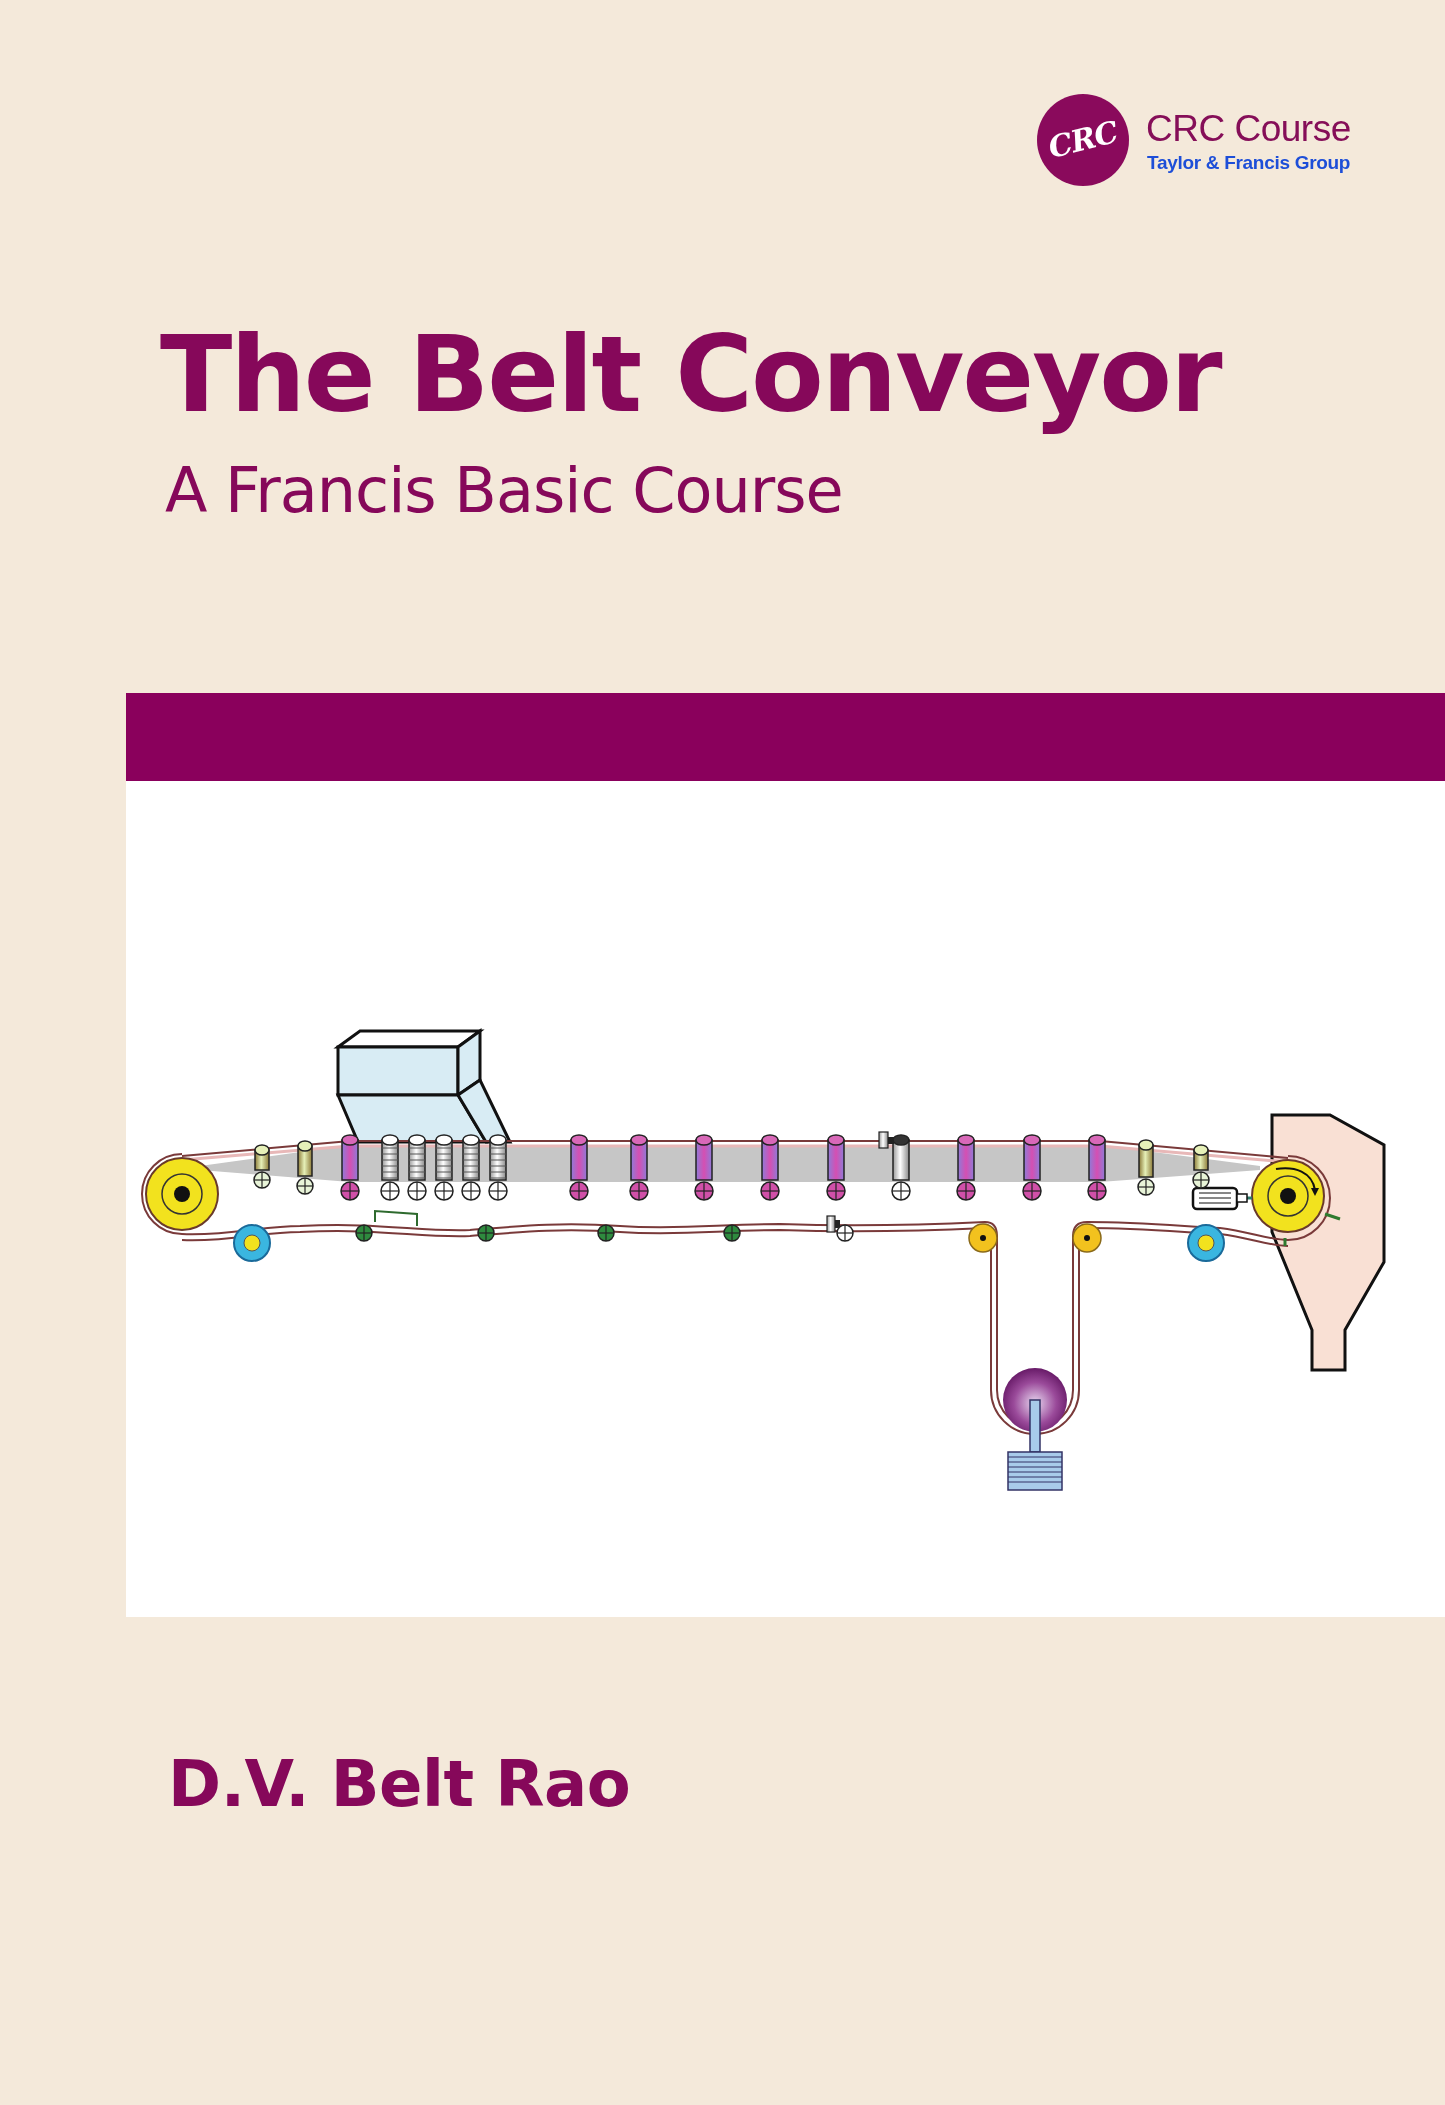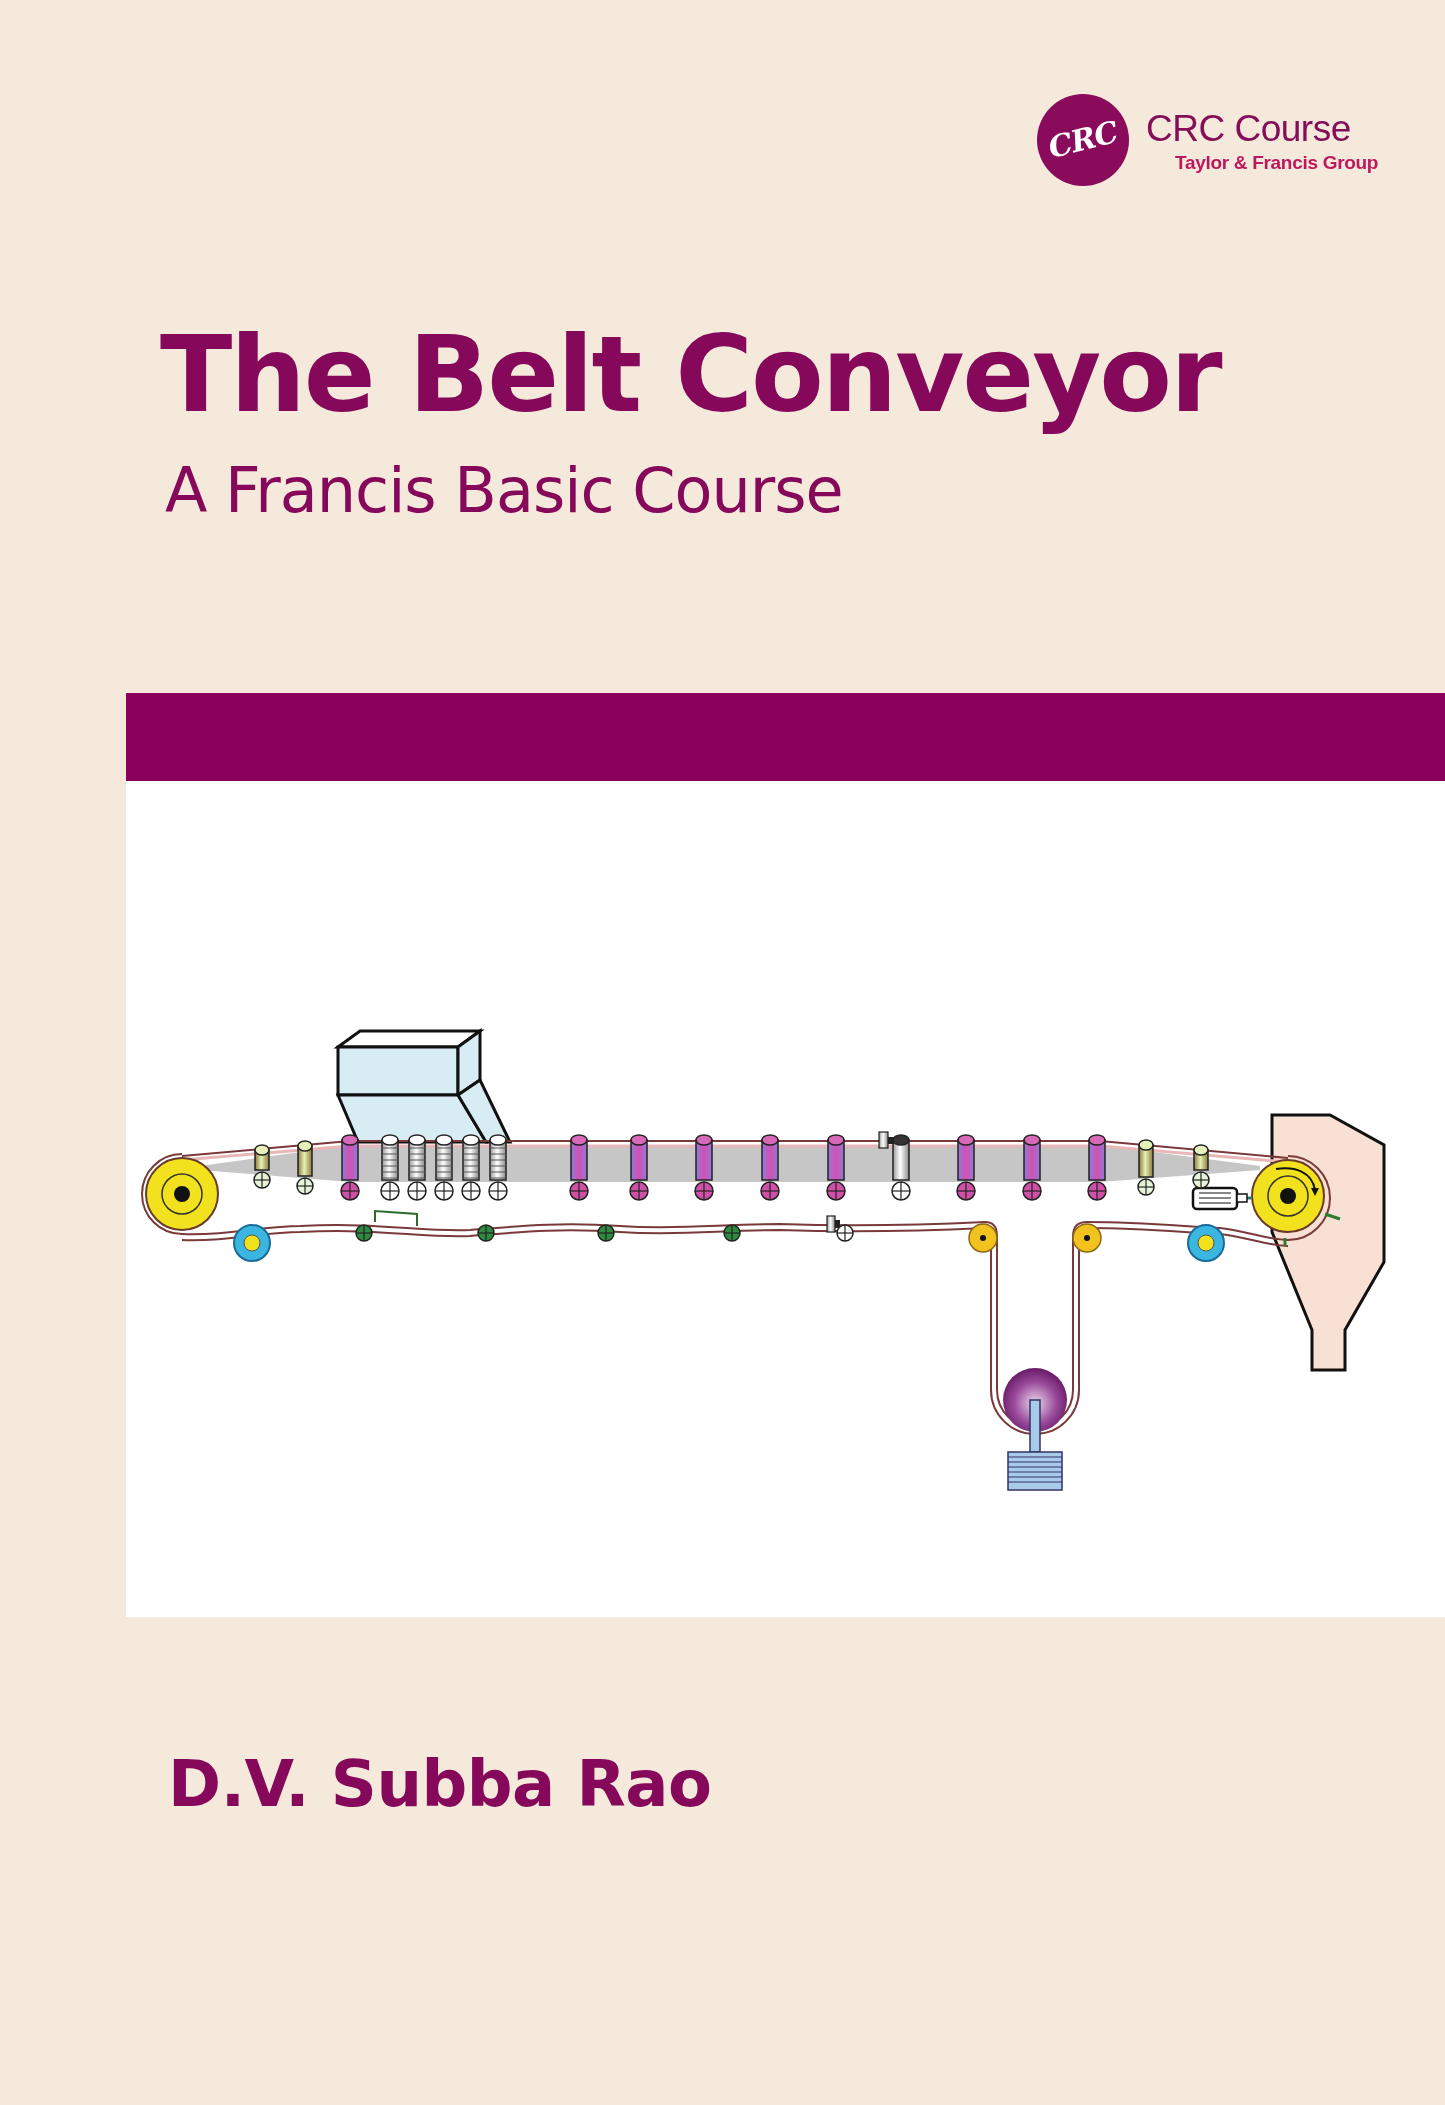--- a/index.html
+++ b/index.html
@@ -1,20 +1,20 @@
 <!DOCTYPE html>
 <html><head>
 <meta charset="utf-8">
 <style>
   html,body{margin:0;padding:0;}
   body{width:1445px;height:2105px;background:#F4E9DA;position:relative;overflow:hidden;font-family:"DejaVu Sans","Liberation Sans",sans-serif;}
   .logo{position:absolute;left:1037px;top:94px;width:92px;height:92px;border-radius:50%;background:#8A0A5C;}
   .logo-mark{position:absolute;left:0;top:0;width:92px;height:92px;line-height:92px;text-align:center;color:#fff;font-family:"DejaVu Serif","Liberation Serif",serif;font-style:italic;font-weight:bold;font-size:30px;transform:rotate(-14deg);letter-spacing:-1px;}
   .pub-name{position:absolute;left:1146px;top:108px;color:#850E58;font-family:"Liberation Sans",sans-serif;font-size:37px;letter-spacing:-0.5px;white-space:nowrap;}
-  .pub-group{position:absolute;left:1147px;top:152px;color:#be185d;font-family:"Liberation Sans",sans-serif;font-size:19px;font-weight:bold;letter-spacing:-0.3px;white-space:nowrap;margin-left:28px;}
+  .pub-group{position:absolute;left:1147px;top:152px;color:#1d4ed8;font-family:"Liberation Sans",sans-serif;font-size:19px;font-weight:bold;letter-spacing:-0.3px;white-space:nowrap;}
   .title{position:absolute;left:160px;top:322px;color:#86085A;font-family:"DejaVu Sans",sans-serif;font-weight:bold;font-size:106px;letter-spacing:-2px;white-space:nowrap;line-height:1;}
   .subtitle{position:absolute;left:165px;top:460px;color:#86085A;font-family:"DejaVu Sans",sans-serif;font-size:62px;letter-spacing:-1px;white-space:nowrap;line-height:1;}
   .band{position:absolute;left:126px;top:693px;width:1319px;height:88px;background:#8A005C;}
   .panel{position:absolute;left:126px;top:781px;width:1319px;height:836px;background:#FFFFFF;}
   .diagram{position:absolute;left:0;top:0;width:1445px;height:2105px;pointer-events:none;}
   .author{position:absolute;left:168px;top:1752px;color:#86085A;font-family:"DejaVu Sans",sans-serif;font-weight:bold;font-size:64px;letter-spacing:-0.5px;white-space:nowrap;line-height:1;}
 </style>
 </head>
 <body>
 
@@ -269,13 +269,13 @@
       <line x1="724" y1="1233" x2="740" y2="1233" stroke="#222" stroke-width="1.2"></line>
       <line x1="732" y1="1225" x2="732" y2="1241" stroke="#222" stroke-width="1.2"></line>
       <rect x="827" y="1216" width="8" height="16" fill="url(#whiteCyl)" stroke="#222" stroke-width="1.2"></rect>
       <rect x="835" y="1220" width="5" height="8" fill="#222"></rect>
       <circle cx="845" cy="1233" r="8" fill="#fff" stroke="#222" stroke-width="1.5"></circle>
       <line x1="837" y1="1233" x2="853" y2="1233" stroke="#222" stroke-width="1.2"></line>
       <line x1="845" y1="1225" x2="845" y2="1241" stroke="#222" stroke-width="1.2"></line>
     </g>
 </svg>
 
-<div class="author">D.V. Subba Rao</div>
+<div class="author">D.V. Belt Rao</div>
 
 </body></html>

